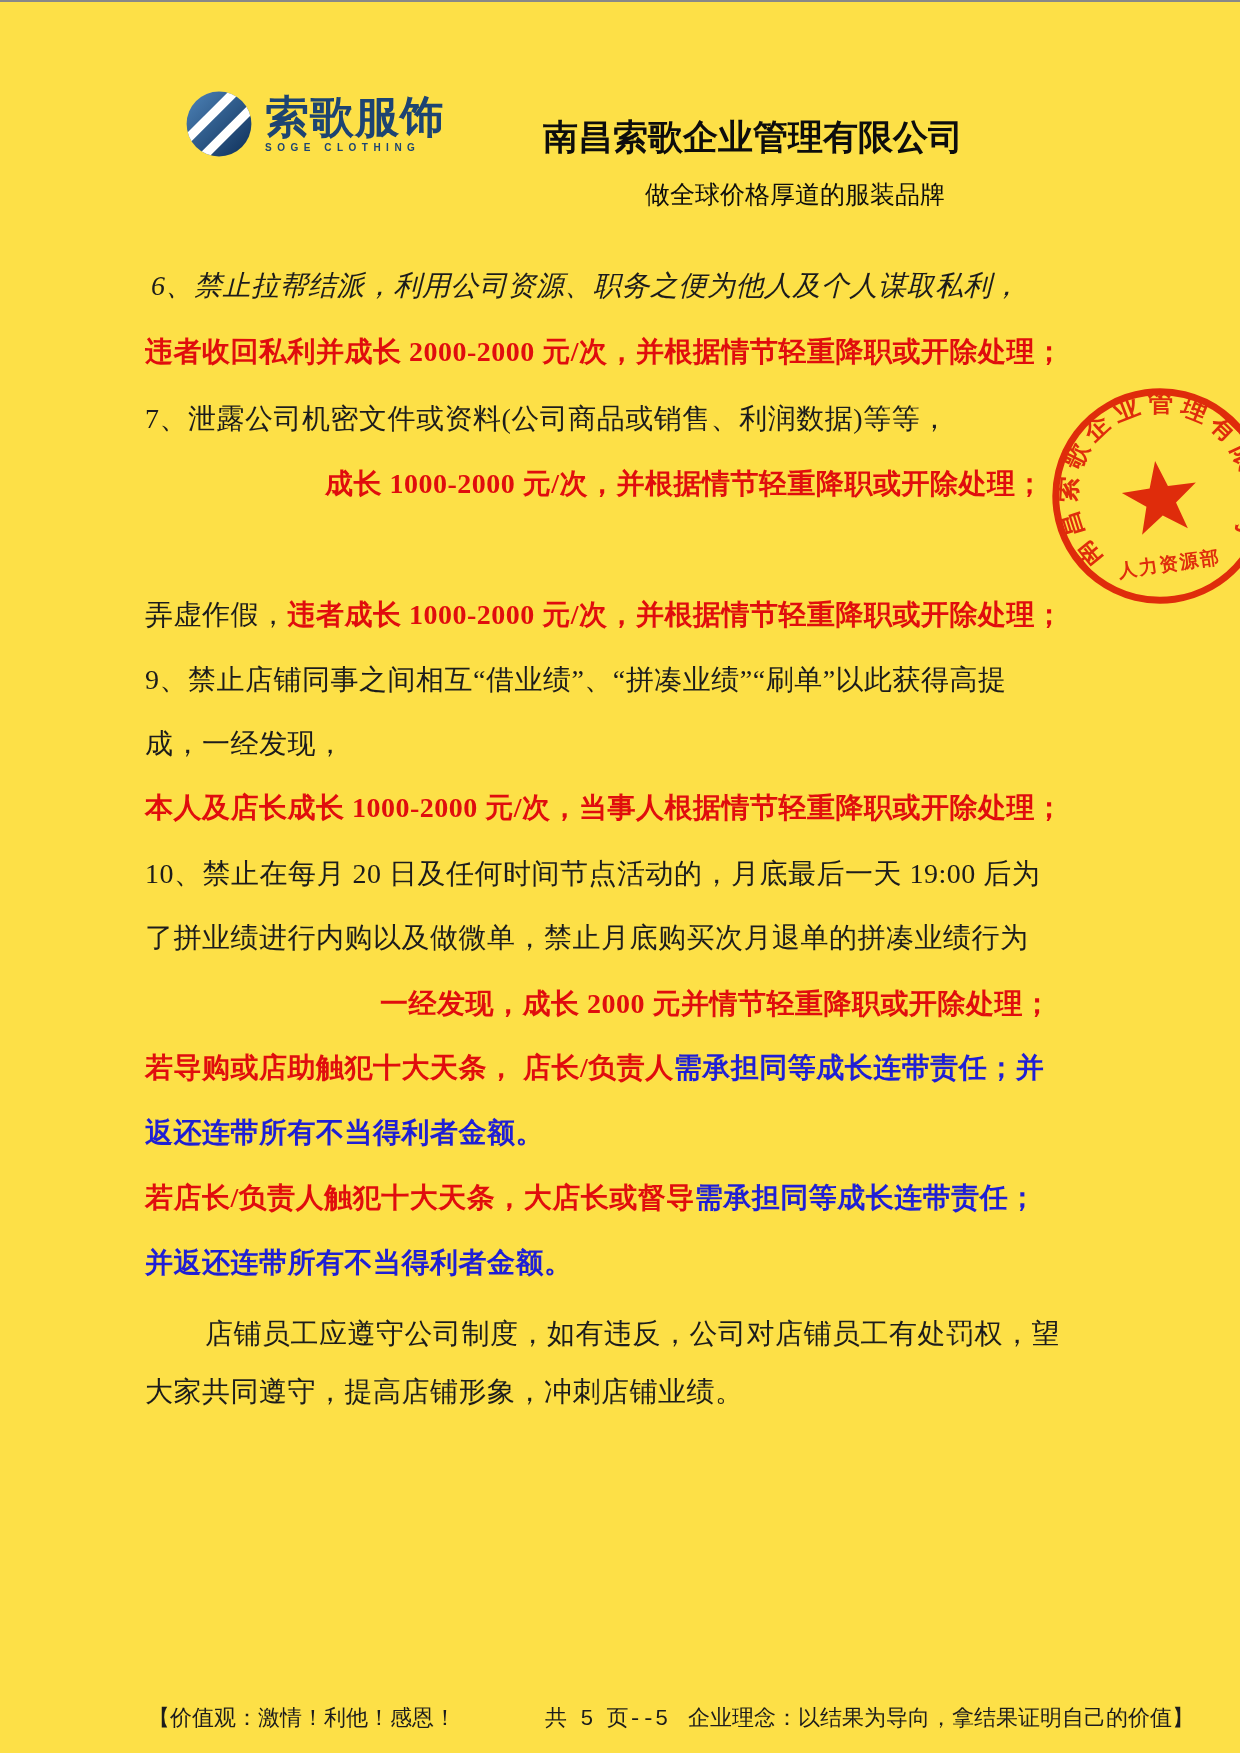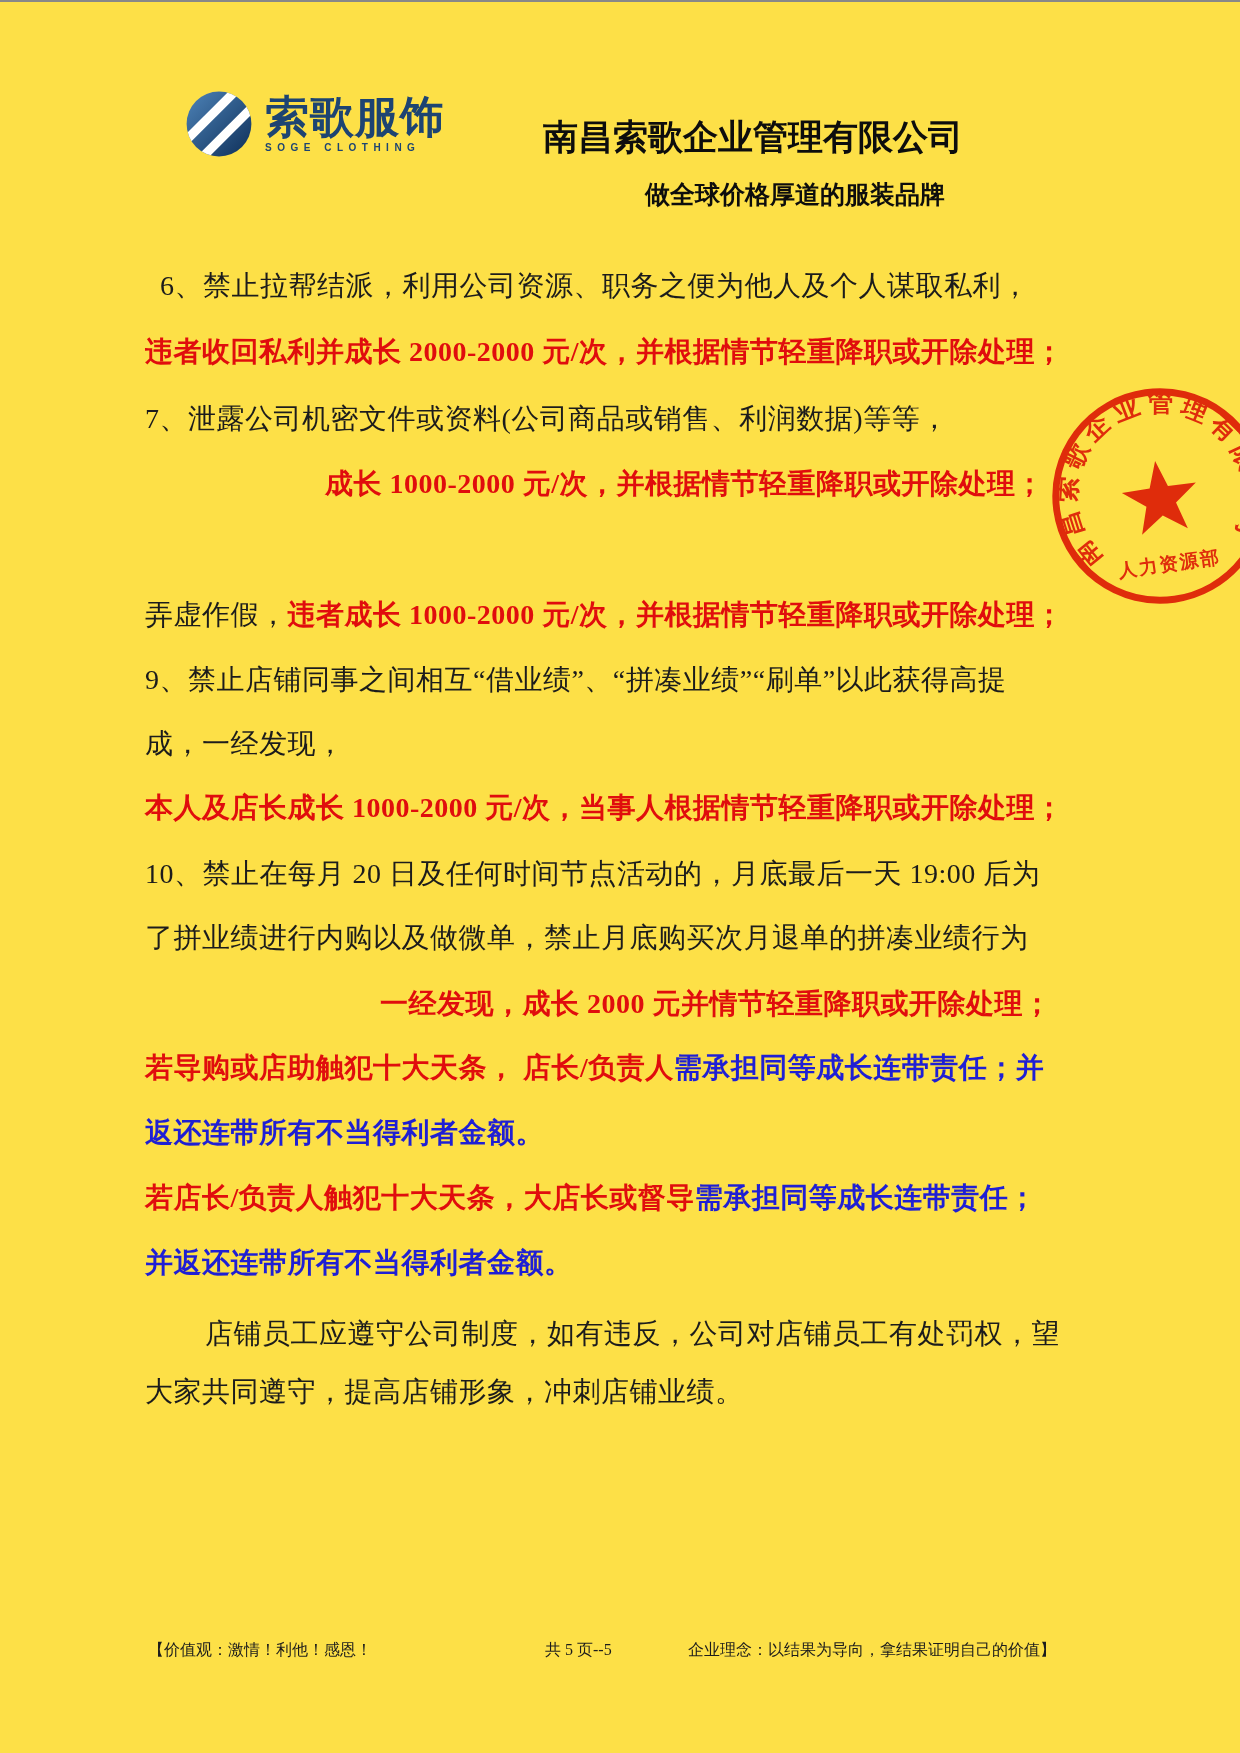--- a/index.html
+++ b/index.html
@@ -26,21 +26,21 @@
     font-size:10px;font-weight:700;color:#1d4472;letter-spacing:5.5px;margin-top:4px;
   }
   .company-name{
     position:absolute;left:543px;top:112px;
     font-family:"Liberation Sans","DejaVu Sans",sans-serif;
     font-size:35px;font-weight:800;color:#0d0d0d;white-space:nowrap;
   }
   .slogan{
     position:absolute;left:645px;top:176px;
     font-family:"Liberation Sans","DejaVu Sans",sans-serif;
-    font-size:25px;font-weight:700;color:#0d0d0d;white-space:nowrap;
+    font-size:25px;font-weight:400;color:#0d0d0d;white-space:nowrap;
   }
   
   .doc-body{position:absolute;left:0;top:0;width:100%;height:100%;}
   .line{
     position:absolute;
     font-size:28px;line-height:1.25;white-space:nowrap;
     letter-spacing:0.5px;
   }
   .c-black{color:#1c1c1c;}
   .c-red{color:#e00d0d;font-weight:700;}
@@ -56,23 +56,23 @@
     font-family:"Liberation Serif","DejaVu Serif",serif;
     font-size:26px;font-weight:700;fill:#e0271b;
   }
   .seal-star{fill:#e0271b;}
   .seal-dept{
     font-family:"Liberation Serif","DejaVu Serif",serif;
     font-size:19px;font-weight:700;fill:#e0271b;letter-spacing:2px;
   }
   
   .footer{
-    position:absolute;left:0;top:1638px;width:100%;height:30px;
-    font-family:Liberation Serif, serif;
-    font-size:16px;color:#1c1c1c;
+    position:absolute;left:0;top:1701px;width:100%;height:30px;
+    font-family:Liberation Mono, monospace;
+    font-size:22px;color:#1c1c1c;
   }
   .footer span{position:absolute;white-space:nowrap;}
   .footer .f-left{left:148px;}
   .footer .f-center{left:545px;}
   .footer .f-right{left:688px;}
 </style>
 </head>
 <body>
 
 <div class="page">
@@ -97,21 +97,21 @@
     <div class="logo-txt">
       <span class="logo-cn">索歌服饰</span>
       <span class="logo-en">SOGE CLOTHING</span>
     </div>
   </div>
 
   <div class="company-name">南昌索歌企业管理有限公司</div>
   <div class="slogan">做全球价格厚道的服装品牌</div>
 
   <div class="doc-body">
-      <div class="line" style="top: 266px; left: 160px;"><span class="c-black">6、禁止拉帮结派，利用公司资源、职务之便为他人及个人谋取私利，</span></div>
+      <div class="line" style="top: 266px; left: 151px; font-style: italic;"><span class="c-black">6、禁止拉帮结派，利用公司资源、职务之便为他人及个人谋取私利，</span></div>
       <div class="line" style="top: 332px; left: 145px;"><span class="c-red">违者收回私利并成长 2000-2000 元/次，并根据情节轻重降职或开除处理；</span></div>
       <div class="line" style="top: 399px; left: 145px;"><span class="c-black">7、泄露公司机密文件或资料(公司商品或销售、利润数据)等等，</span></div>
       <div class="line" style="top: 464px; left: 325px;"><span class="c-red">成长 1000-2000 元/次，并根据情节轻重降职或开除处理；</span></div>
       <div class="line" style="top: 595px; left: 145px;"><span class="c-black">弄虚作假，</span><span class="c-red">违者成长 1000-2000 元/次，并根据情节轻重降职或开除处理；</span></div>
       <div class="line" style="top: 660px; left: 145px;"><span class="c-black">9、禁止店铺同事之间相互“借业绩”、“拼凑业绩”“刷单”以此获得高提</span></div>
       <div class="line" style="top: 724px; left: 145px;"><span class="c-black">成，一经发现，</span></div>
       <div class="line" style="top: 788px; left: 145px;"><span class="c-red">本人及店长成长 1000-2000 元/次，当事人根据情节轻重降职或开除处理；</span></div>
       <div class="line" style="top: 854px; left: 145px;"><span class="c-black">10、禁止在每月 20 日及任何时间节点活动的，月底最后一天 19:00 后为</span></div>
       <div class="line" style="top: 918px; left: 145px;"><span class="c-black">了拼业绩进行内购以及做微单，禁止月底购买次月退单的拼凑业绩行为</span></div>
       <div class="line" style="top: 984px; left: 380px;"><span class="c-red">一经发现，成长 2000 元并情节轻重降职或开除处理；</span></div>

